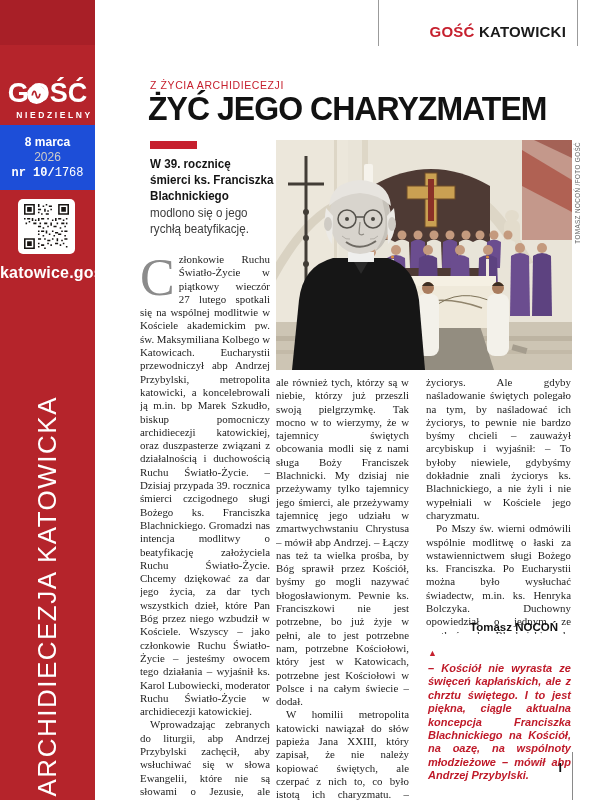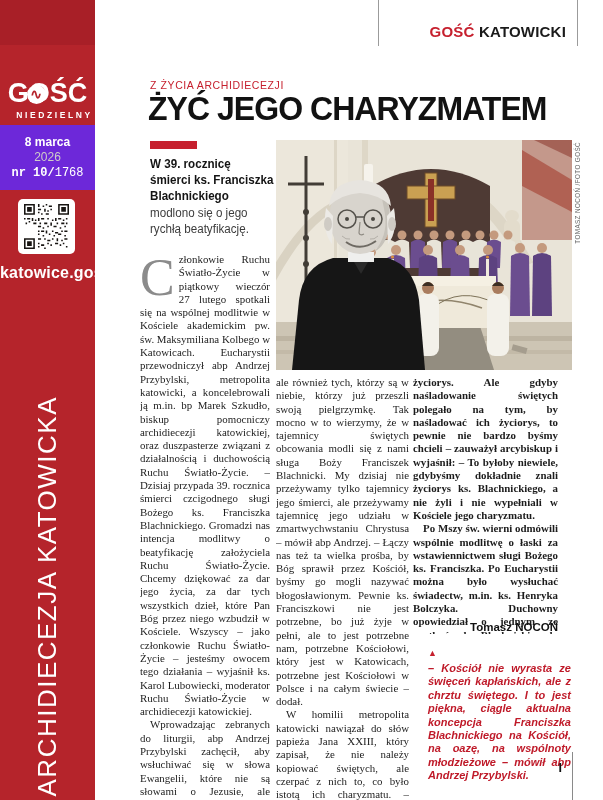--- a/index.html
+++ b/index.html
@@ -6,21 +6,21 @@
   body{width:603px;height:800px;background:#fff;font-family:"Liberation Sans",sans-serif;}
   #page{position:relative;width:603px;height:800px;background:#fff;overflow:hidden;}
 
   
   .sidebar{position:absolute;left:0;top:0;width:95px;height:800px;background:#b5242b;}
   .sidebar-top-shade{position:absolute;left:0;top:0;width:95px;height:45px;background:#a81f27;}
   .logo{position:absolute;top:80px;left:0;width:95px;text-align:center;color:#fff;}
   .logo-main{position:relative;display:inline-block;font-size:27px;font-weight:bold;letter-spacing:0px;line-height:27px;}
   .logo-o-disc{position:absolute;left:19px;top:4.5px;width:19px;height:19px;background:#fff;border-radius:50%;color:#b5242b;font-size:14px;line-height:19px;text-align:center;font-weight:bold;}
   .logo-sub{font-size:8.5px;font-weight:bold;letter-spacing:2.6px;margin-top:3px;padding-left:14px;}
-  .issue-box{position:absolute;top:125px;left:0;width:95px;height:65px;background:#6d28d9;color:#fff;text-align:center;}
+  .issue-box{position:absolute;top:125px;left:0;width:95px;height:65px;background:#1d4ed8;color:#fff;text-align:center;}
   .issue-date1{font-weight:bold;font-size:12px;padding-top:10px;}
   .issue-date2{font-size:12px;color:#cfccc8;margin-top:1px;}
   .issue-no{font-size:12px;margin-top:2px;font-family:Liberation Mono, monospace;}
   .issue-no .bold{font-weight:bold;}
   .qr-box{position:absolute;top:199px;left:18px;width:57px;height:55px;background:#fff;border-radius:5px;display:flex;align-items:center;justify-content:center;}
   .website{position:absolute;top:264px;left:0;width:95px;text-align:center;font-weight:bold;font-size:16px;color:#fff;letter-spacing:0.2px;}
   .v-label-wrap{position:absolute;top:402px;left:0;width:95px;height:388px;display:flex;align-items:center;justify-content:center;}
   .v-label{writing-mode:vertical-rl;transform:rotate(180deg);white-space:nowrap;font-size:26px;color:#fff;letter-spacing:1.5px;font-weight:400;}
 
   
@@ -40,21 +40,21 @@
 
   
   .photo{position:absolute;left:276px;top:140px;width:296px;height:230px;overflow:hidden;background:#e9e4d8;}
   .photo-credit-wrap{position:absolute;left:574px;top:142px;width:9px;height:160px;}
   .photo-credit{writing-mode:vertical-rl;transform:rotate(180deg);white-space:nowrap;font-size:6.3px;color:#666;letter-spacing:0.4px;}
 
   
   .bodycol{position:absolute;font-family:"Liberation Serif",serif;font-size:10.9px;line-height:13.3px;color:#1c1c1c;text-align:justify;overflow:hidden;}
   #col1{left:140px;top:253px;width:130px;height:547px;}
   #col2{left:276px;top:376px;width:133px;height:424px;}
-  #col3{left:413px;top:376px;width:145px;height:258px;font-weight:bold;}
+  #col3{left:426px;top:376px;width:145px;height:258px;}
   .bodycol p{margin:0;}
   .bodycol p + p{text-indent:10px;}
   .dropcap{float:left;font-family:"Liberation Serif",serif;font-size:52px;line-height:44px;padding:3px 4px 0 0;color:#8b8b8b;}
 
   .author{position:absolute;left:413px;top:621px;width:145px;text-align:right;font-weight:bold;font-size:11.5px;color:#111;}
 
   .caption{position:absolute;left:428px;top:648px;width:143px;}
   .caption-marker{color:#c6202e;font-size:9px;line-height:10px;}
   .caption-text{margin-top:4px;font-weight:bold;font-style:italic;font-size:11px;line-height:13.4px;color:#bf1a29;text-align:justify;}
 

